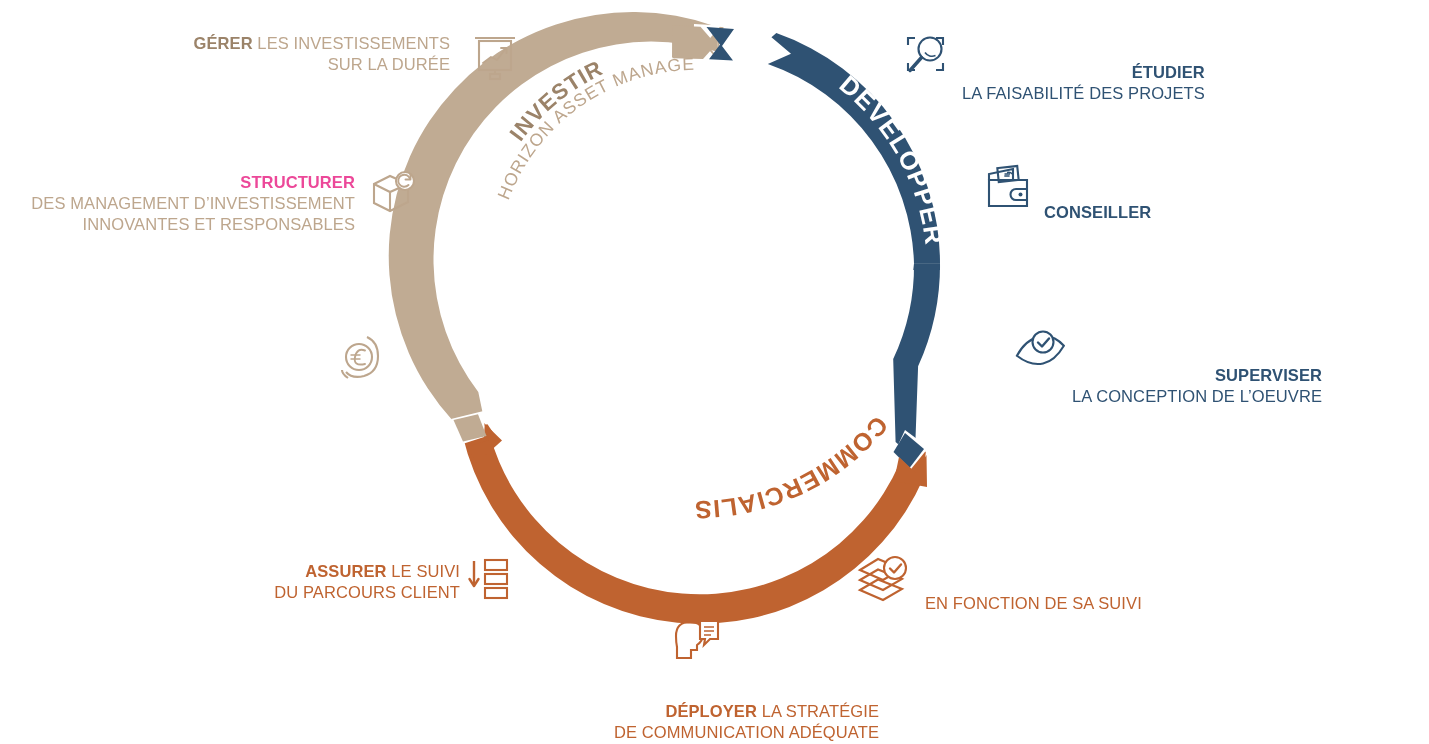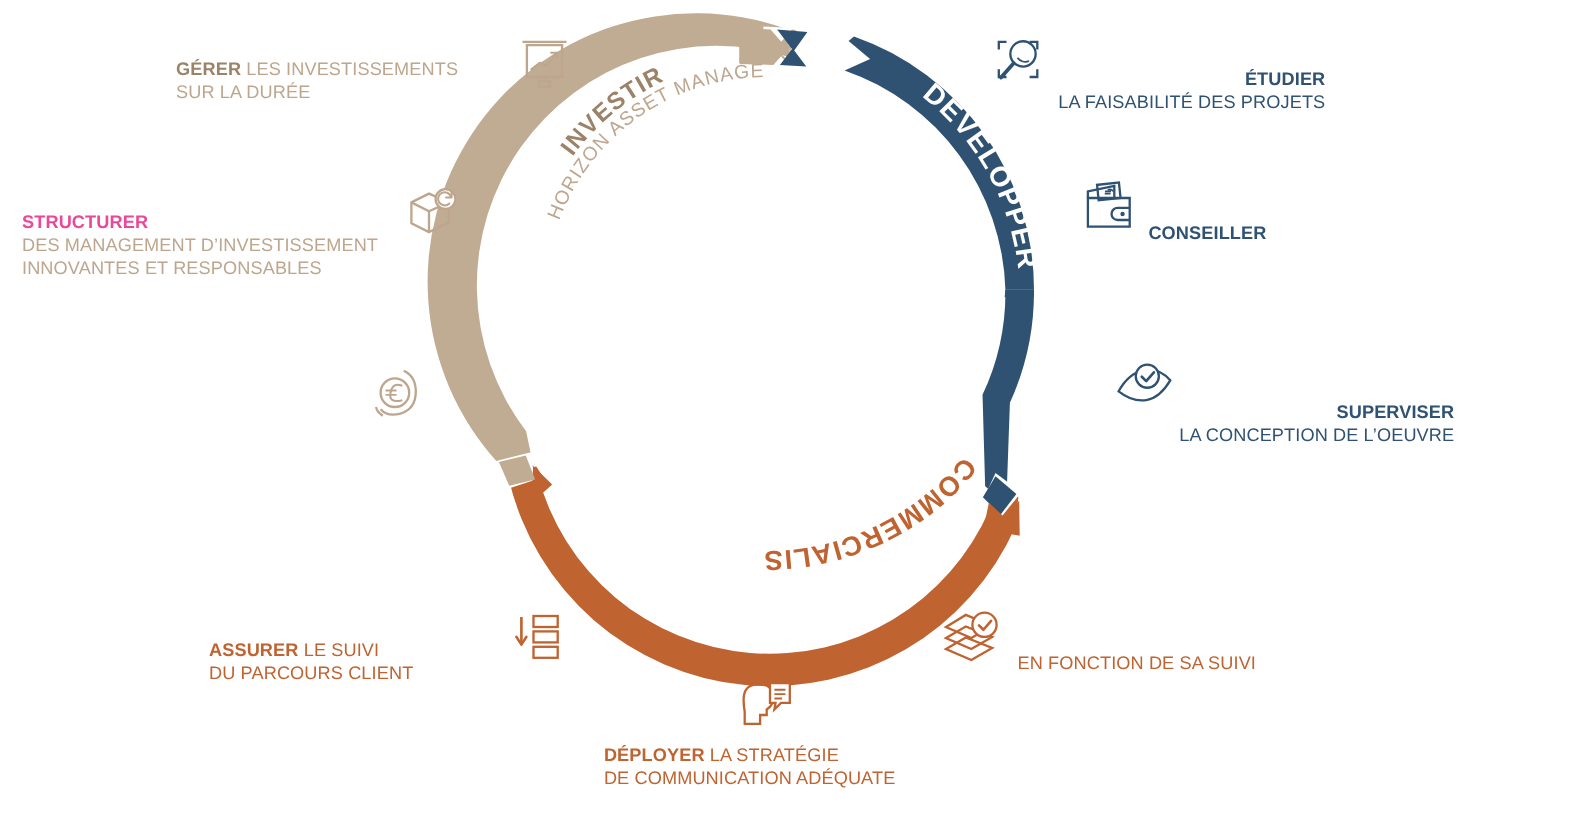--- a/index.html
+++ b/index.html
@@ -18,22 +18,22 @@
   .lbl b{font-weight:700;}
   .blue{color:#2f5273;}
   .tan{color:#bda68d;}
   .tan b{color:#9b8369;}
   .orange{color:#bf6330;}
   .orange b{color:#bf6330;}
 
   .sz16{font-size:16.5px;letter-spacing:.1px;}
 
   .right{text-align:right;margin-top:32px;}
-  .lft{text-align:left;margin-top:20px;}
-  .ctr{text-align:left;}
+  .lft{text-align:right;}
+  .ctr{text-align:right;margin-top:24px;}
 
   
   .ico{position:absolute;}
 </style>
 </head>
 <body>
 
 <div class="stage">
 
   <svg class="ring" viewBox="0 0 1429 744">

